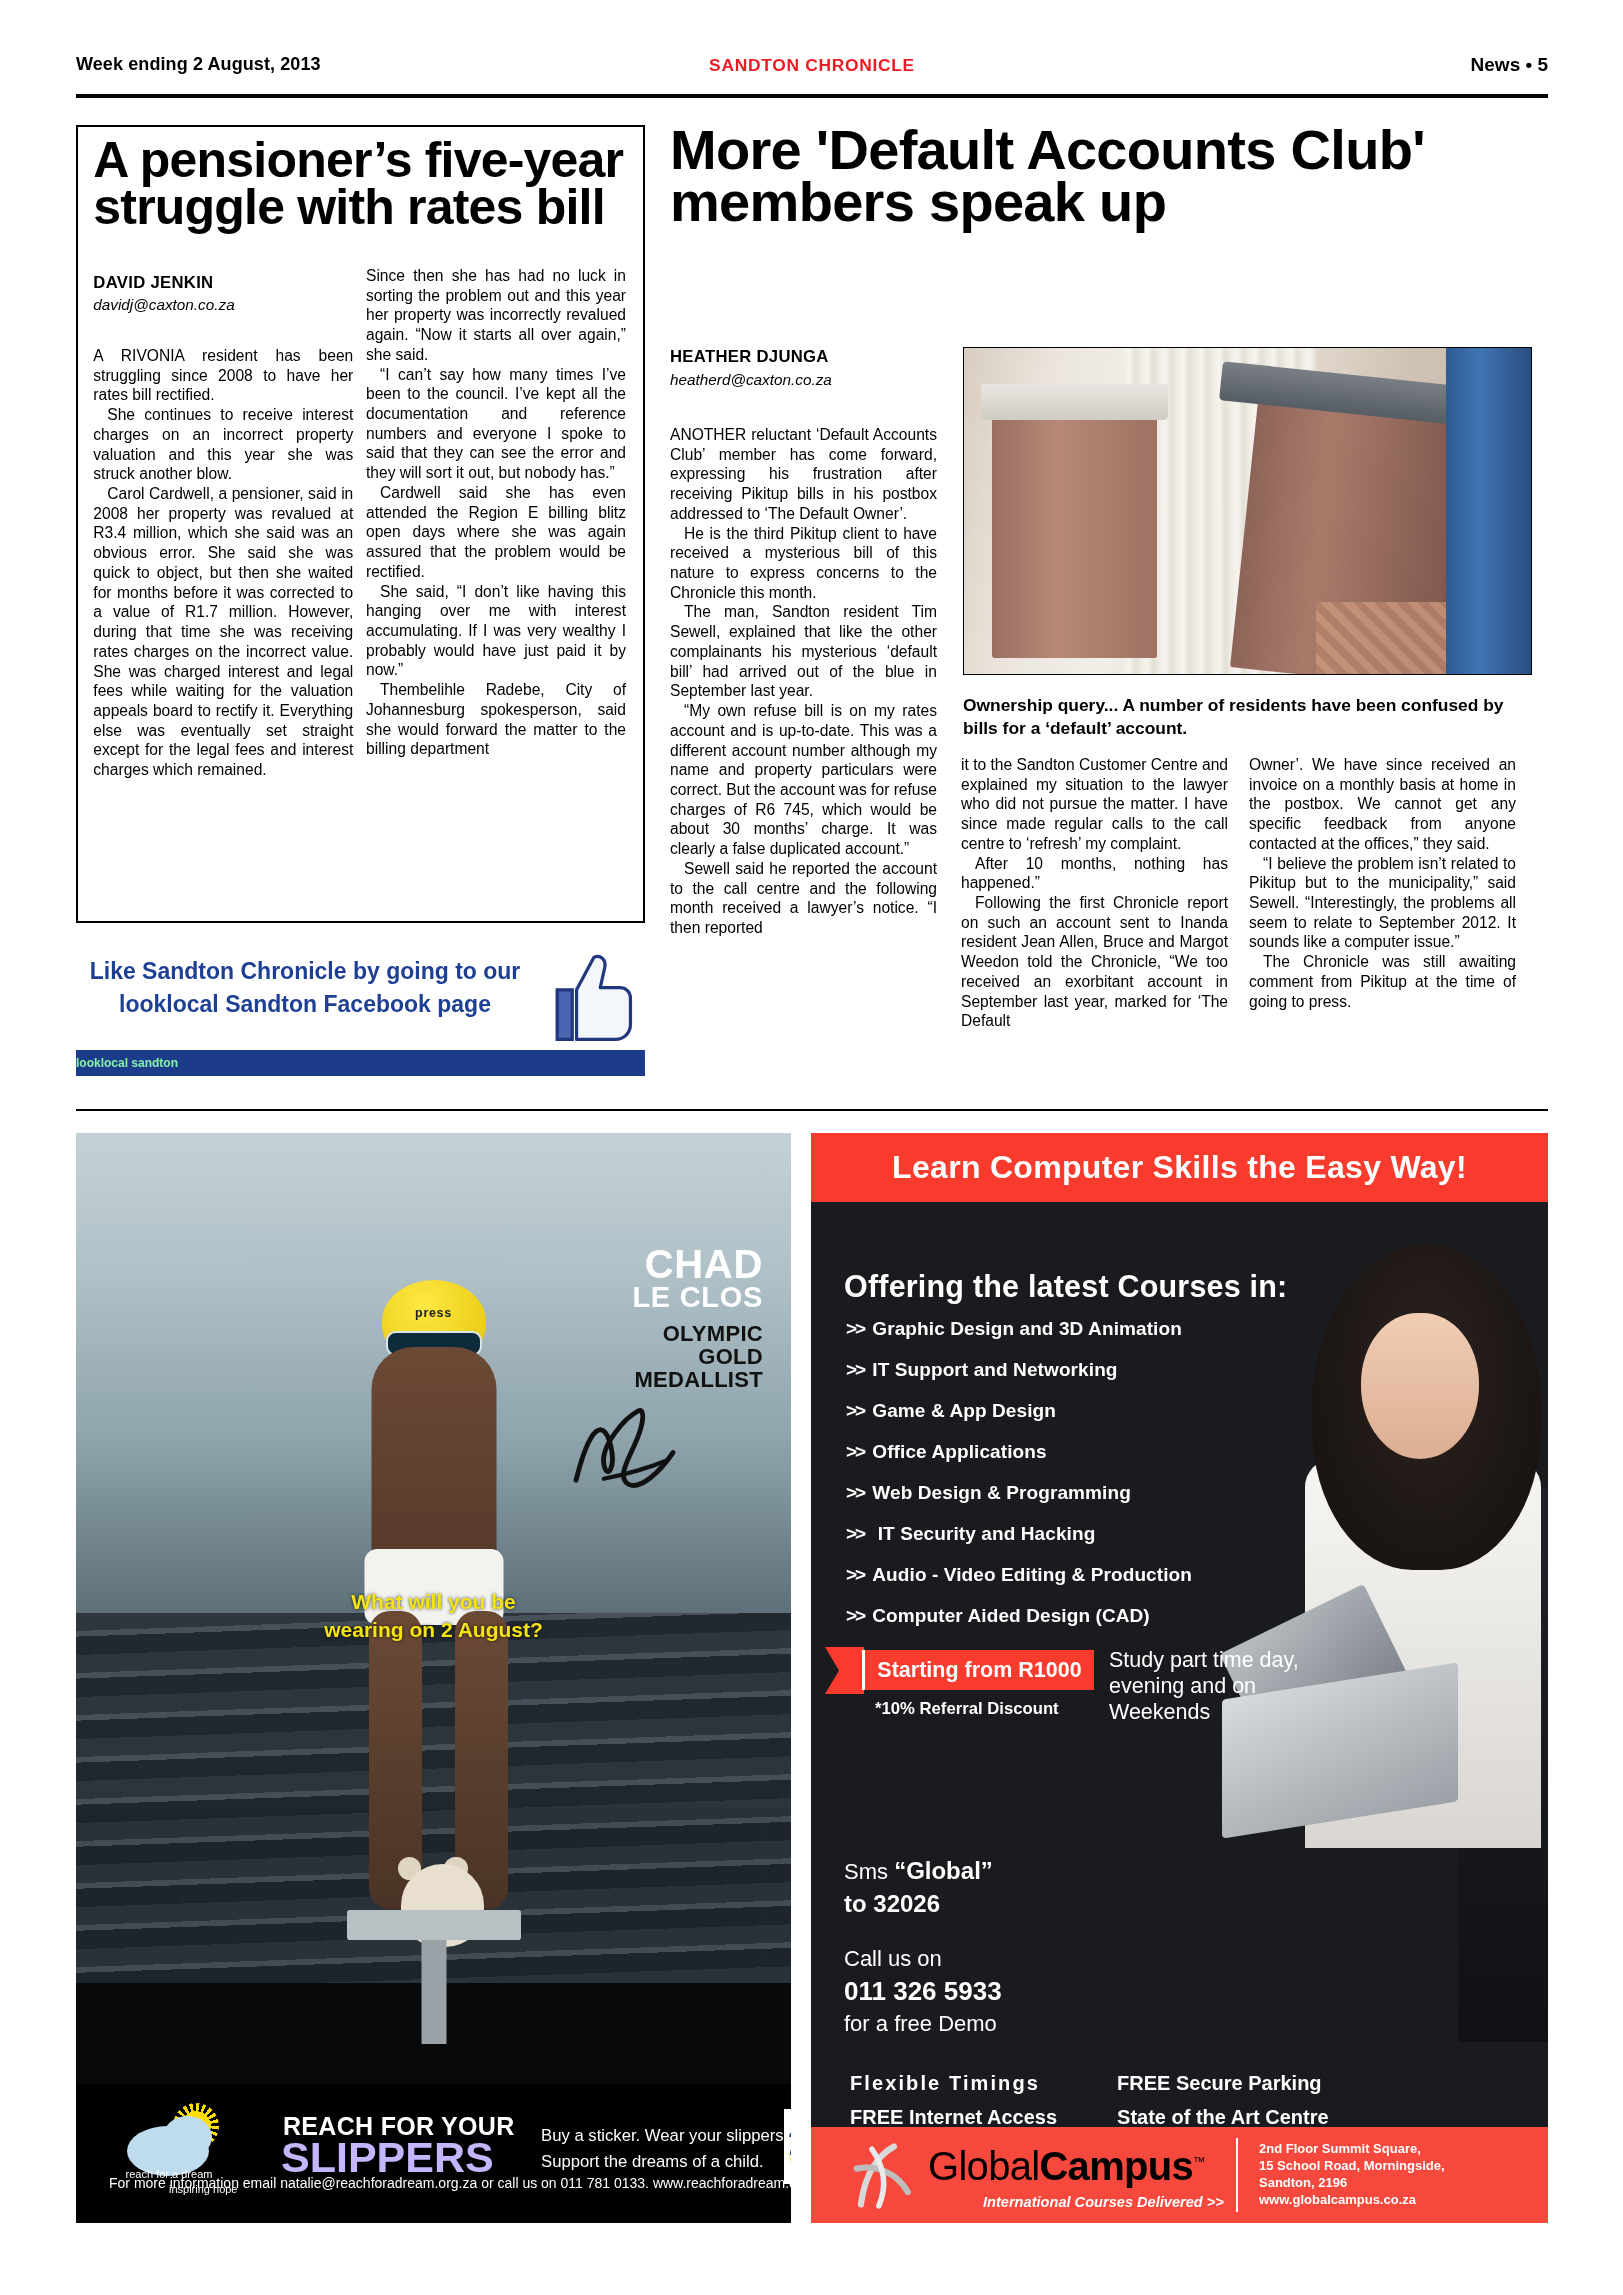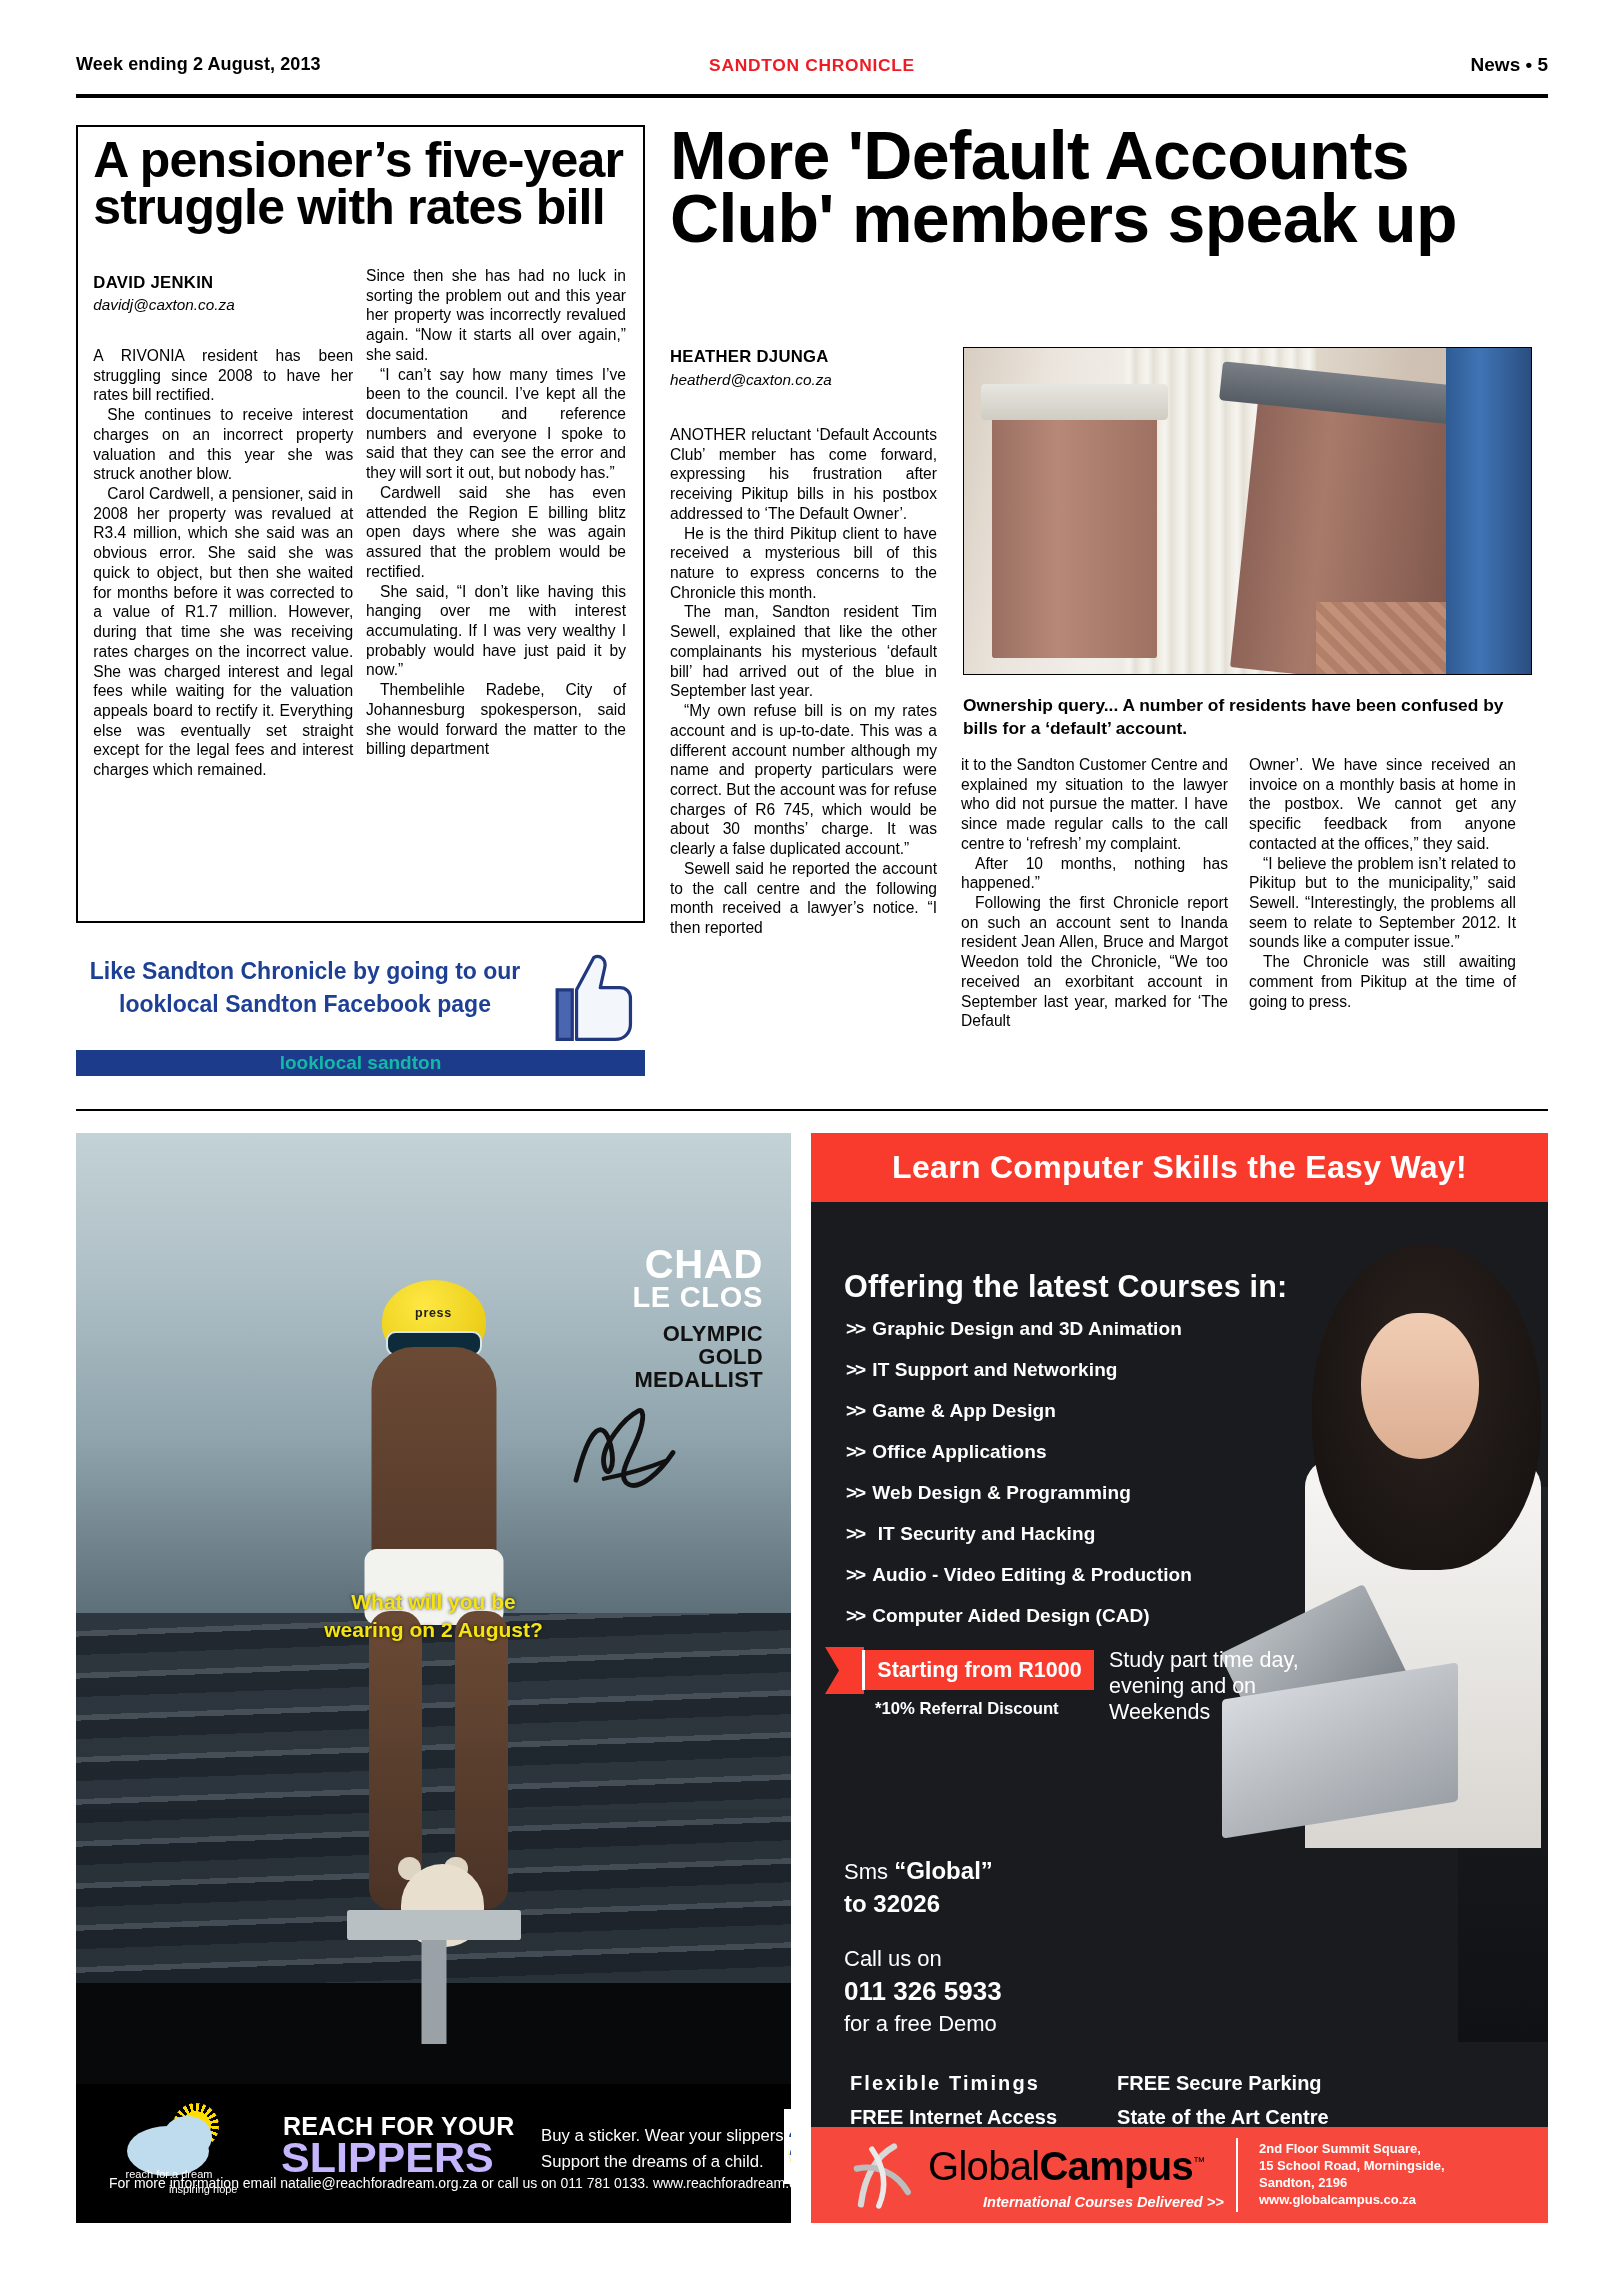--- a/index.html
+++ b/index.html
@@ -37,27 +37,27 @@
   .lb-col1{left:15.3px;}
   .lb-col2{left:288px;top:139px;}
 
   
   .fb{position:absolute;left:76px;top:951px;width:569px;height:125px;}
   .fb-lines{position:absolute;left:0;top:4.2px;width:458px;text-align:center;
             font-family:"Liberation Sans Narrow","Liberation Sans",sans-serif;
             font-weight:bold;font-size:23px;line-height:1.42;color:#1d3f94;}
   .fb-thumb{position:absolute;left:458px;top:0px;width:111px;height:97px;}
   .fb-bar{position:absolute;left:0;top:99px;width:569px;height:26px;background:#1d3b8b;}
-  .fb-bar span{display:block;text-align:center;color:#14b8a6;font-weight:bold;font-size:19px;
+  .fb-bar span{display:block;color:#86efac;font-weight:bold;font-size:12px;
                line-height:26px;font-family:"Liberation Sans Narrow","Liberation Sans",sans-serif;}
 
   
   .mainhead{position:absolute;left:670px;top:124px;width:882px;
             font-family:"Liberation Sans Narrow","Liberation Sans",sans-serif;
-            font-weight:bold;font-size:68px;line-height:.93;letter-spacing:-0.7px;}
+            font-weight:bold;font-size:56px;line-height:.93;letter-spacing:-0.7px;}
   .ma-byline{position:absolute;left:670px;top:347px;font-weight:bold;font-size:16.7px;letter-spacing:0.3px;}
   .ma-email{position:absolute;left:670px;top:371px;font-style:italic;font-size:15.3px;}
   .ma-col{position:absolute;width:267px;font-size:15.6px;line-height:1.265;text-align:justify;}
   .ma-col p{margin:0;text-indent:14px;}
   .ma-col p:first-child{text-indent:0;}
   .ma-col1{left:670px;top:425px;}
   .ma-col2{left:961px;top:755px;}
   .ma-col3{left:1249px;top:755px;}
 
   

